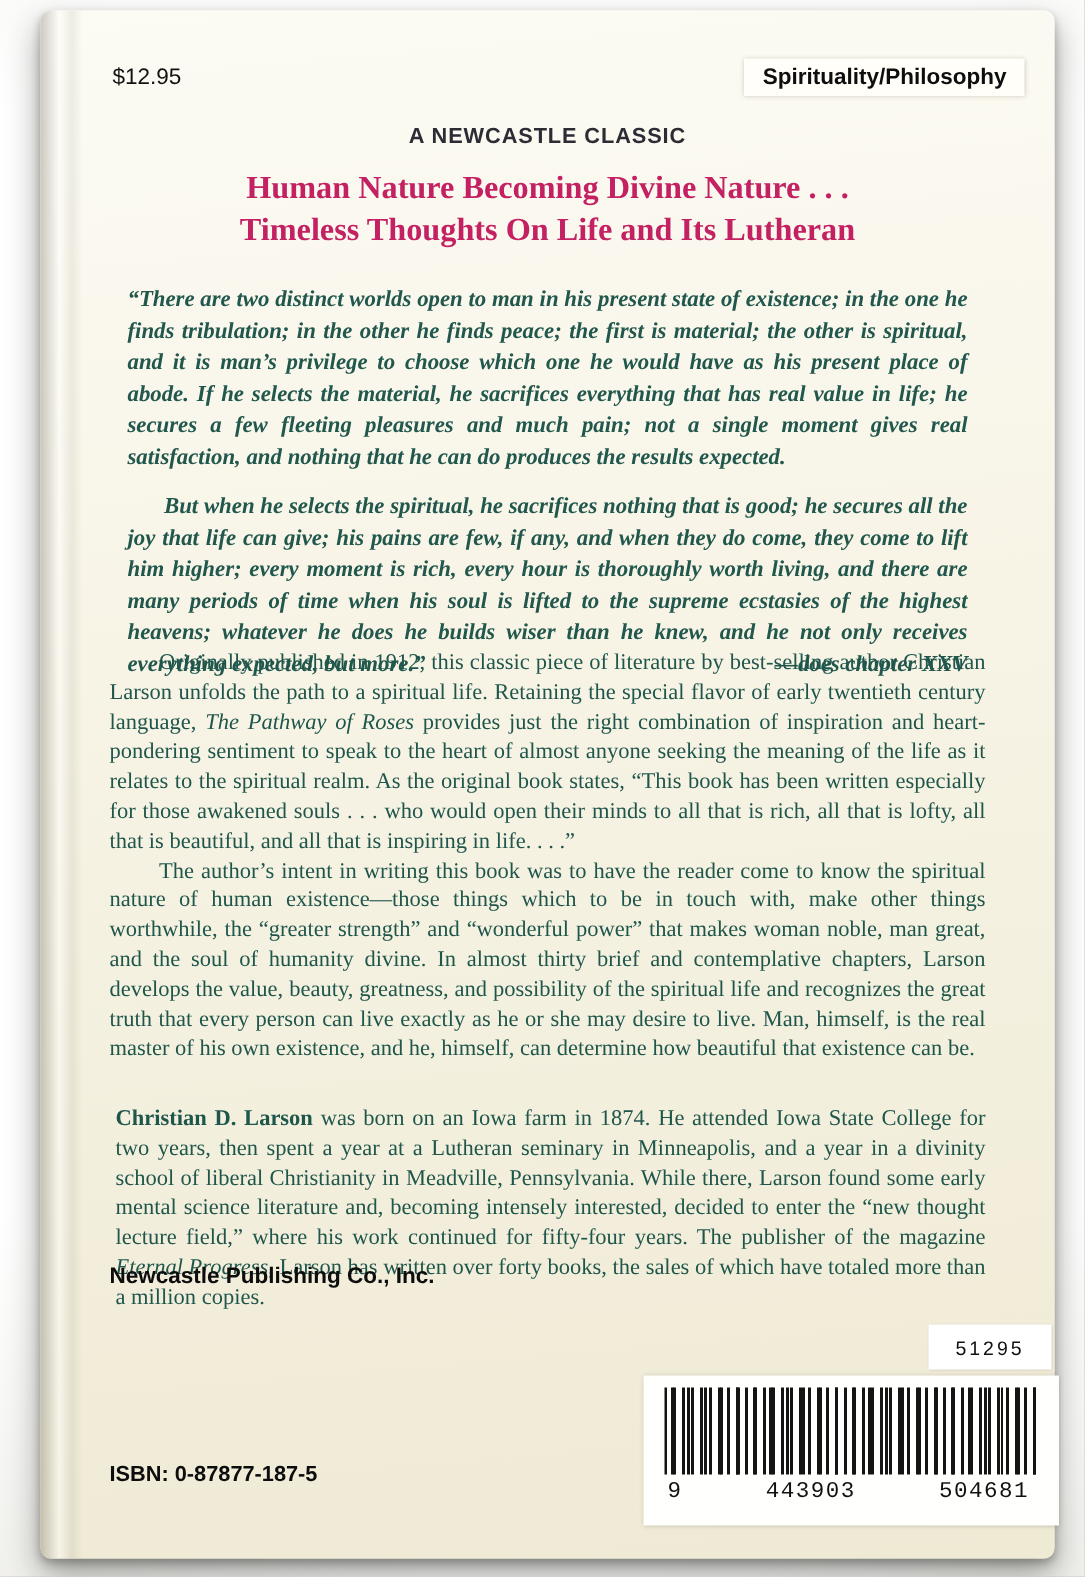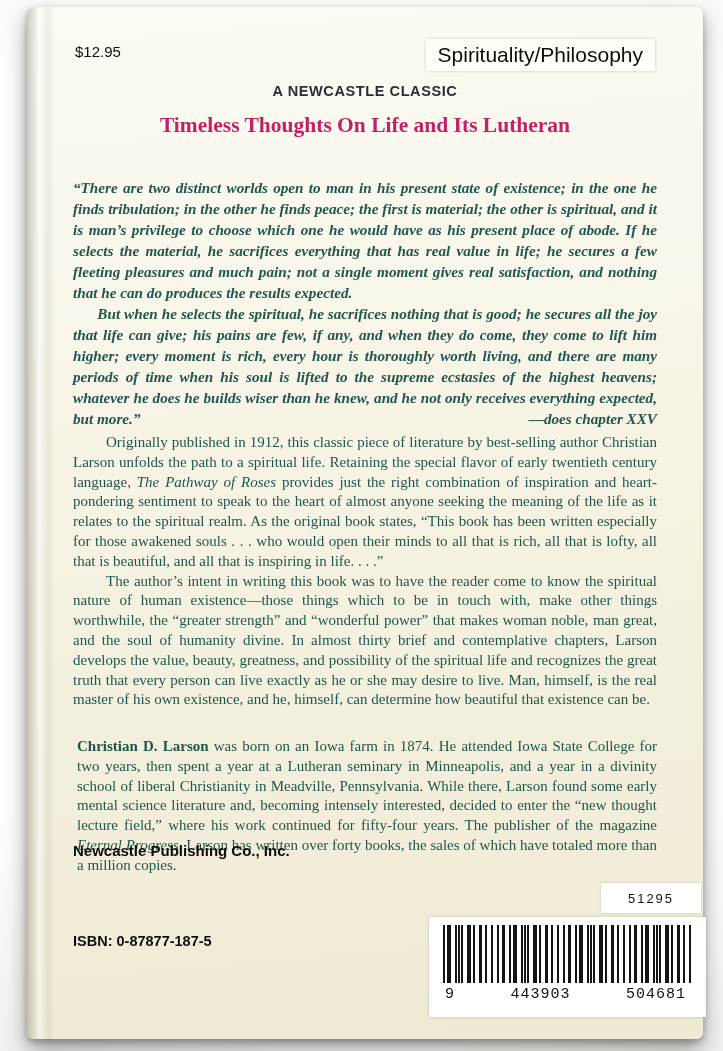--- a/index.html
+++ b/index.html
@@ -29,40 +29,40 @@
     content:"";position:absolute;left:6px;right:6px;bottom:-4px;height:6px;
     background:linear-gradient(180deg,#e8e4d2,#b8b5a6);
     border-radius:0 0 6px 6px;z-index:-1;
   }
 
   .price{
     position:absolute;left:48px;top:36px;
     font-family:"Liberation Sans",sans-serif;font-weight:normal;font-size:15px;color:#111;
   }
   .category-badge{
-    position:absolute;right:48px;top:32px;
+    position:absolute;right:20px;top:32px;
     background:#fffef9;color:#0e0e0e;
-    font-family:"Liberation Sans",sans-serif;font-weight:normal;font-size:21px;
+    font-family:"Liberation Sans",sans-serif;font-weight:bold;font-size:15px;
     padding:4px 12px;box-shadow:0 0 3px rgba(120,115,95,.35);
   }
   .series{
     position:absolute;top:76px;left:0;width:100%;text-align:center;
     font-family:"Liberation Sans",sans-serif;font-weight:bold;font-size:14.5px;
     letter-spacing:.6px;color:#2c2c34;
   }
   .title{
     position:absolute;top:104px;left:0;width:100%;text-align:center;
     color:#c32162;font-weight:bold;font-size:21.5px;line-height:28px;
   }
   .quote{
     position:absolute;top:170px;left:46px;right:46px;
     color:#21574c;font-style:italic;font-weight:bold;
     font-size:15.2px;line-height:21px;text-align:justify;
   }
-  .quote p{margin:0;}
+  .quote p{margin:12px;}
   .quote .q2{text-indent:1.6em;position:relative;}
   .attrib{position:absolute;right:0;bottom:0;white-space:nowrap;}
 
   .body-copy{
     position:absolute;top:426px;left:46px;right:46px;
     color:#1f564b;font-size:15px;line-height:19.8px;text-align:justify;
   }
   .body-copy p{margin:0;text-indent:2.2em;}
 
   .bio{
@@ -70,30 +70,30 @@
     color:#1f564b;font-size:15px;line-height:19.8px;text-align:justify;margin:0;
   }
   .bio b{font-weight:bold;}
 
   .pub-block{
     position:absolute;left:46px;top:834px;width:380px;
     font-family:"Liberation Sans",sans-serif;font-weight:bold;
     font-size:15px;line-height:19px;color:#0d0d0d;
   }
   .isbn{
-    position:absolute;left:46px;top:926px;
+    position:absolute;left:46px;top:968px;
     font-family:"Liberation Sans",sans-serif;font-weight:bold;font-size:14.5px;color:#0d0d0d;
   }
   .credit{
     position:absolute;left:46px;top:962px;
     font-family:"Liberation Sans",sans-serif;font-weight:bold;font-size:14px;color:#0d0d0d;
   }
 
   .addon-box{
-    position:absolute;right:2px;top:876px;width:100px;height:30px;
+    position:absolute;right:2px;top:876px;width:82px;height:30px;
     background:#ffffff;display:flex;align-items:center;justify-content:center;
     font-family:"Liberation Sans",sans-serif;font-size:13px;letter-spacing:2px;color:#111;
     box-shadow:0 0 2px rgba(100,95,80,.3);
   }
   .barcode-box{
     position:absolute;left:402px;top:910px;width:277px;height:100px;
     background:#fffffe;box-shadow:0 0 3px rgba(100,95,80,.3);
   }
   .bars{
     margin:8px 14px 0 14px;height:58px;
@@ -112,20 +112,21 @@
 
 <div class="photo">
   <div class="book">
 
     <span class="price">$12.95</span>
     <span class="category-badge">Spirituality/Philosophy</span>
 
     <div class="series">A NEWCASTLE CLASSIC</div>
 
     <div class="title">
+      <div>Human Nature Becoming Divine Nature . . .</div>
       <div>Timeless Thoughts On Life and Its Lutheran</div>
     </div>
 
     <div class="quote">
       <p class="q1">“There are two distinct worlds open to man in his present state of existence; in the one he finds tribulation; in the other he finds peace; the first is material; the other is spiritual, and it is man’s privilege to choose which one he would have as his present place of abode. If he selects the material, he sacrifices everything that has real value in life; he secures a few fleeting pleasures and much pain; not a single moment gives real satisfaction, and nothing that he can do produces the results expected.</p>
       <p class="q2">
         <span>But when he selects the spiritual, he sacrifices nothing that is good; he secures all the joy that life can give; his pains are few, if any, and when they do come, they come to lift him higher; every moment is rich, every hour is thoroughly worth living, and there are many periods of time when his soul is lifted to the supreme ecstasies of the highest heavens; whatever he does he builds wiser than he knew, and he not only receives everything expected, but more.”</span>
         <span class="attrib">—does chapter XXV</span>
       </p>
     </div>

